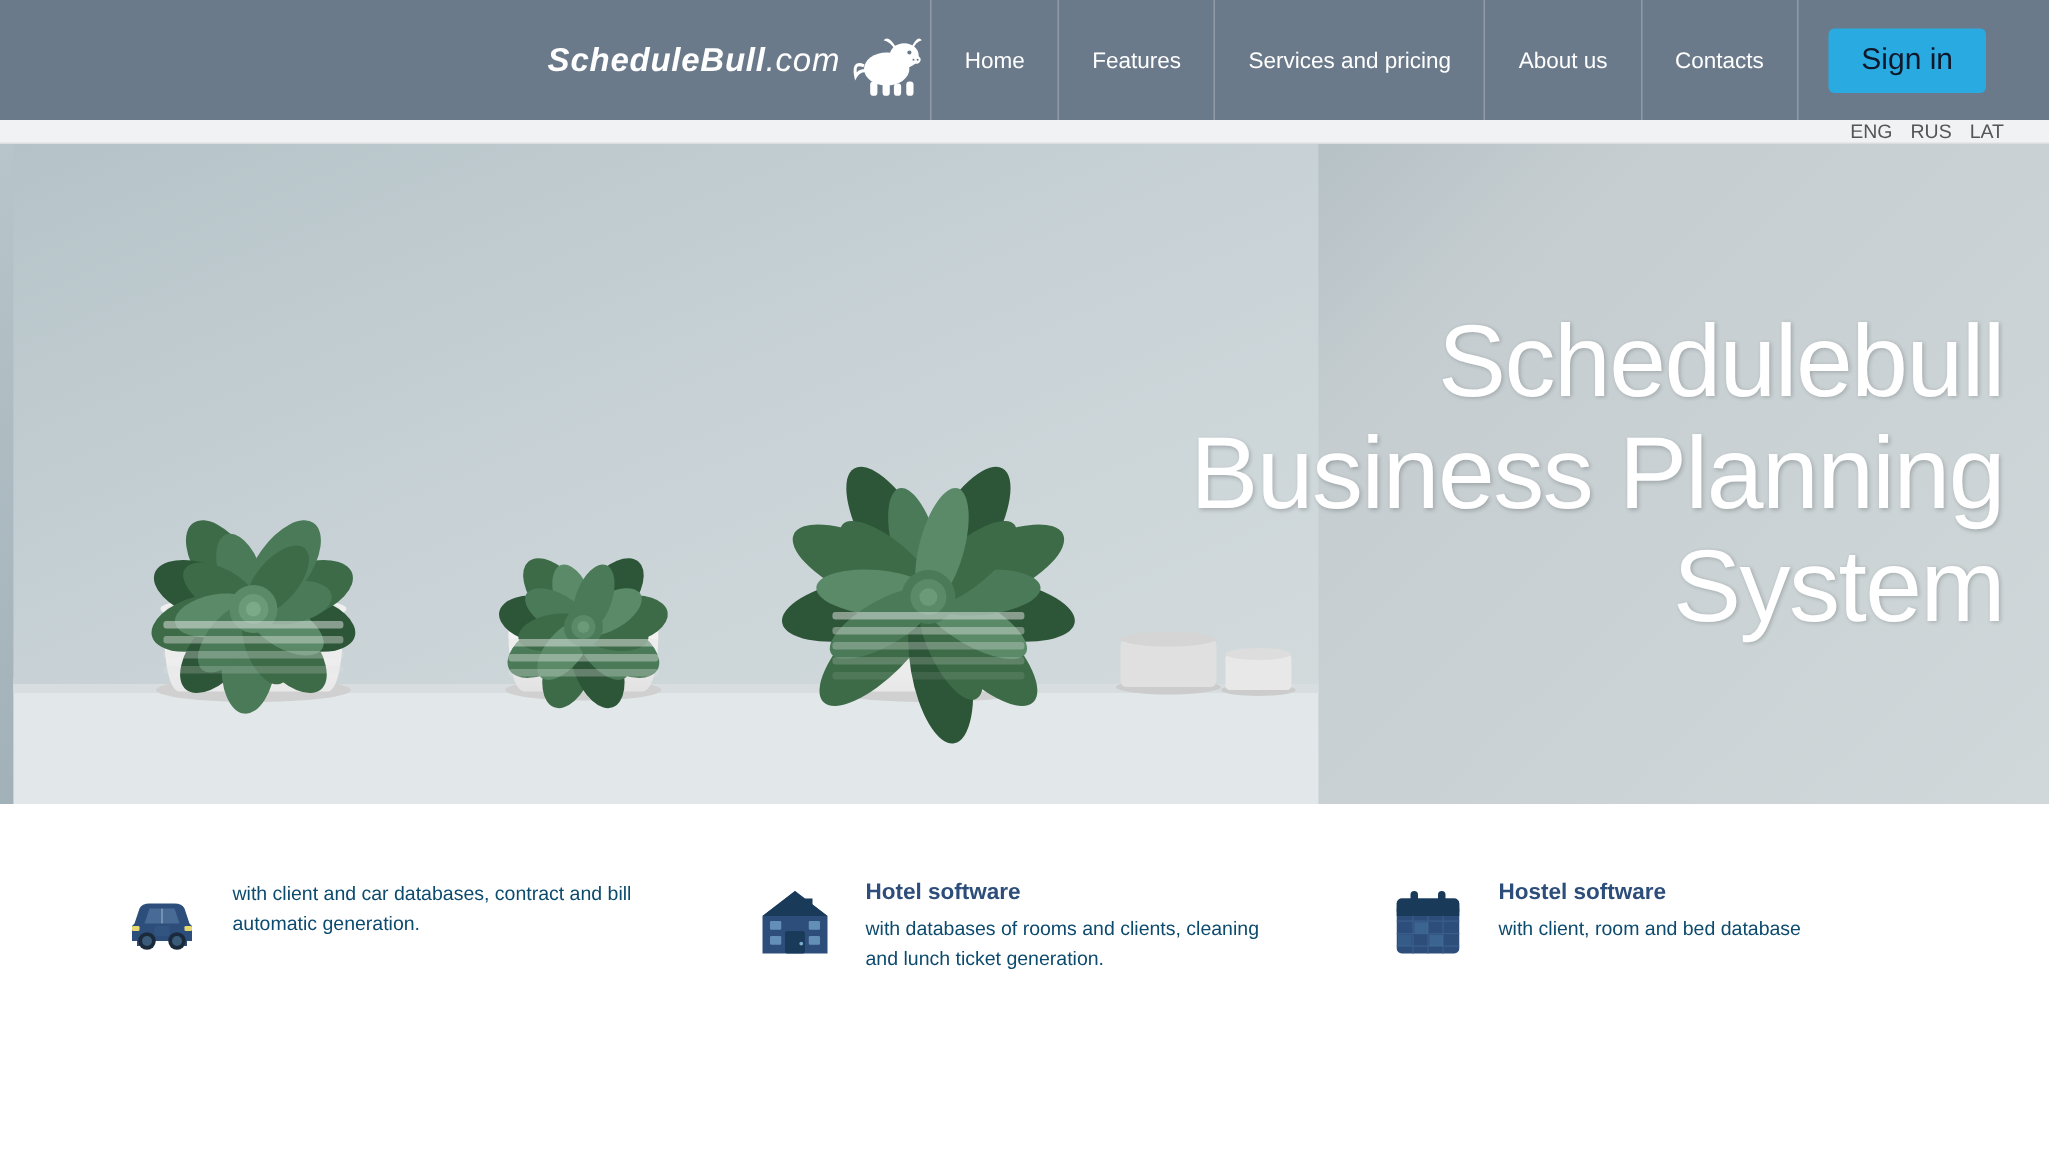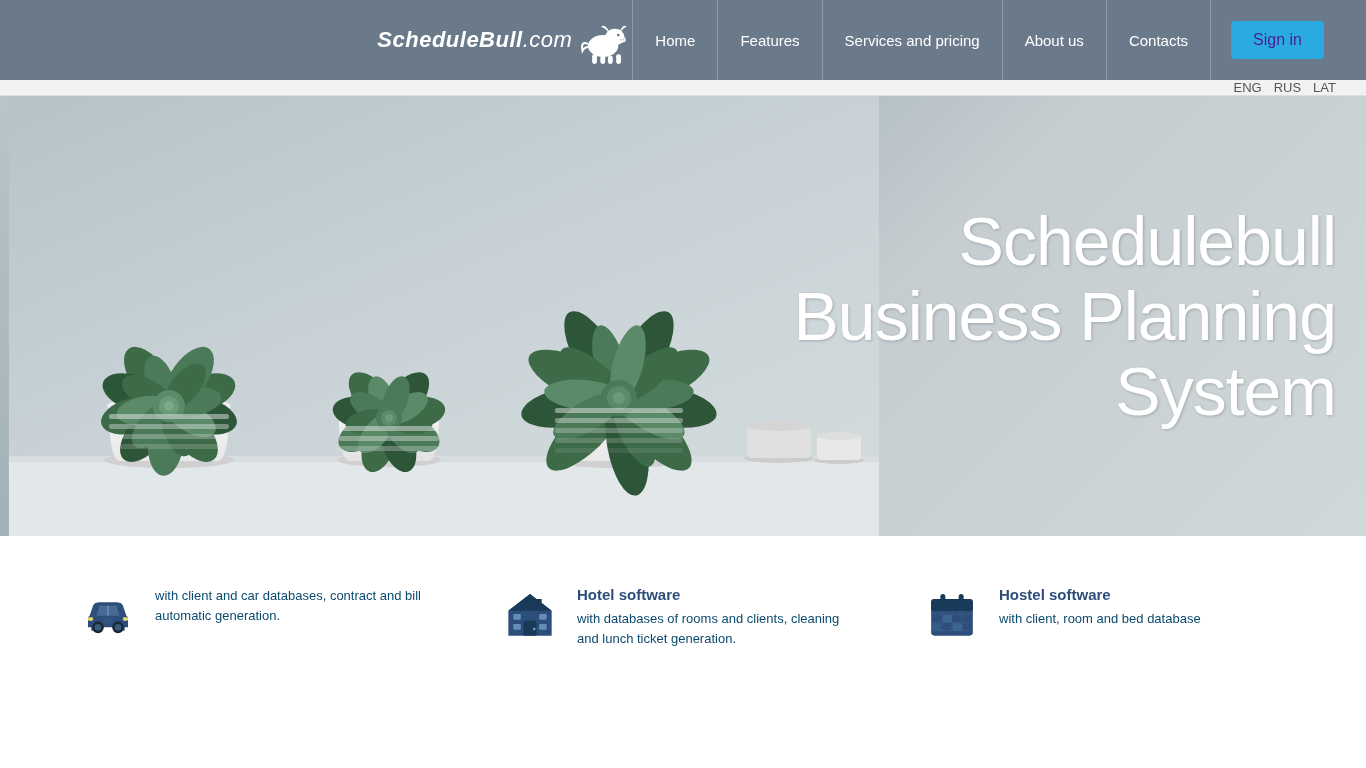--- a/index.html
+++ b/index.html
@@ -49,25 +49,25 @@
       height: 80px;
       display: flex;
       align-items: center;
       border-left: 1px solid rgba(255,255,255,0.25);
       cursor: pointer;
       transition: background 0.2s;
     }
     .nav-link:last-of-type { border-right: 1px solid rgba(255,255,255,0.25); }
     .signin-btn {
       background: #29abe2;
-      color: #4c1d95;
+      color: #0f172a;
       border: none;
       border-radius: 4px;
       padding: 10px 22px;
-      font-size: 16px;
+      font-size: 20px;
       margin-left: 20px;
       cursor: pointer;
       font-weight: 500;
     }
 
     
     .lang-bar {
       background: #f0f2f4;
       display: flex;
       justify-content: flex-end;

